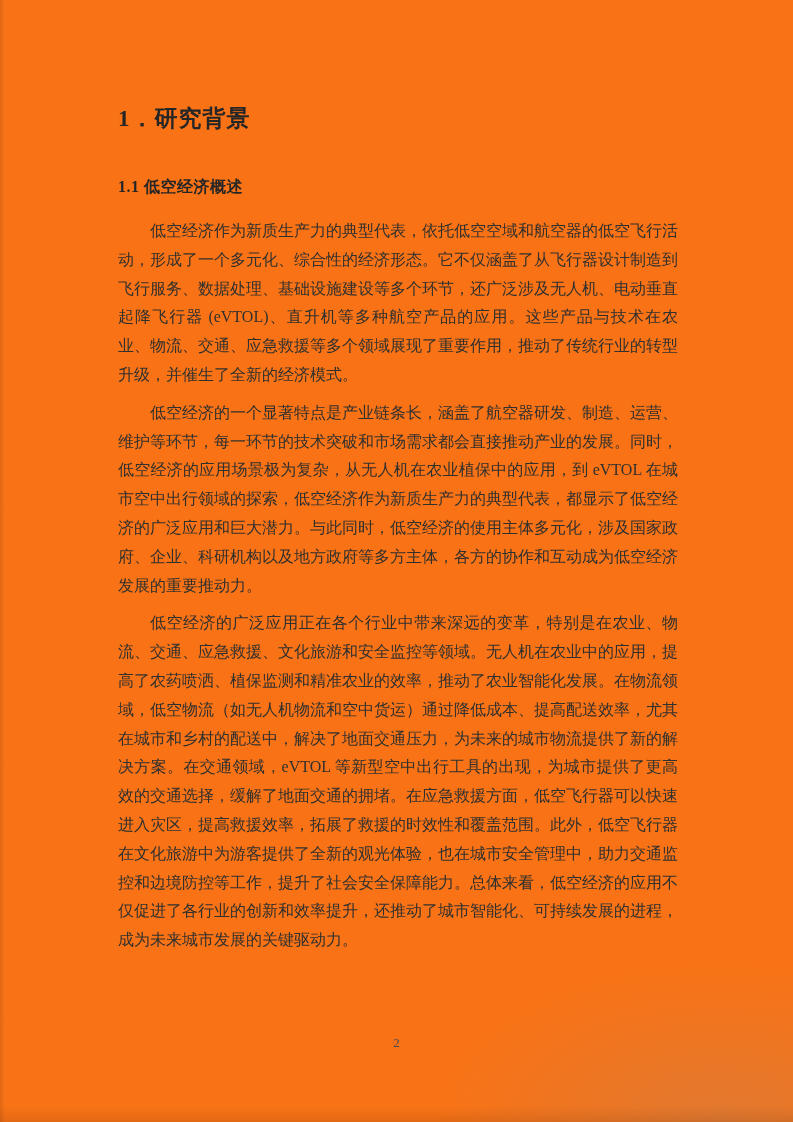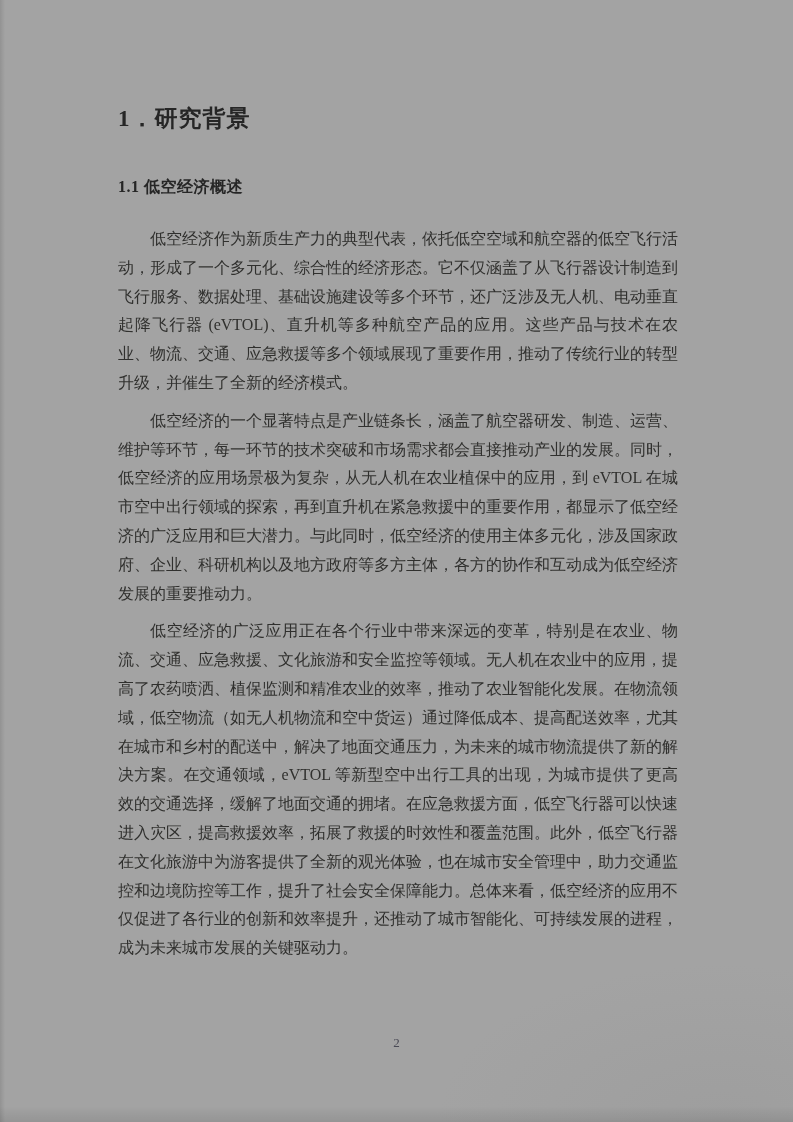--- a/index.html
+++ b/index.html
@@ -2,21 +2,21 @@
 <html><head>
 <meta charset="utf-8">
 <style>
   * { margin: 0; padding: 0; box-sizing: border-box; }
   html, body { background: #ffffff; }
 
   .page {
     position: relative;
     width: 793px;
     height: 1122px;
-    background: #a3a3a3;
+    background: #f97316;
     font-family: "Liberation Serif", "DejaVu Serif", serif;
     color: #2e2d2b;
     overflow: hidden;
   }
 
   
   .scan-edge-left {
     position: absolute; left: 0; top: 0; bottom: 0; width: 5px;
     background: linear-gradient(to right, rgba(0,0,0,0.10), rgba(0,0,0,0));
   }
@@ -44,21 +44,21 @@
   }
 
   .subheading {
     font-size: 16px;
     font-weight: bold;
     margin-top: 43px;
     letter-spacing: 0.5px;
     color: #262626;
   }
 
-  .body-text { margin-top: 27px; }
+  .body-text { margin-top: 19px; }
 
   .body-text p {
     font-size: 16px;
     line-height: 1.8;
     text-align: justify;
     text-indent: 2em;
     margin-top: 9px;
     color: #30302e;
   }
 
@@ -79,21 +79,21 @@
 
   <div class="scan-edge-left"></div>
 
   <div class="content">
     <h1 class="heading">1．研究背景</h1>
 
     <h2 class="subheading">1.1 低空经济概述</h2>
 
     <div class="body-text">
       <p>低空经济作为新质生产力的典型代表，依托低空空域和航空器的低空飞行活动，形成了一个多元化、综合性的经济形态。它不仅涵盖了从飞行器设计制造到飞行服务、数据处理、基础设施建设等多个环节，还广泛涉及无人机、电动垂直起降飞行器 (eVTOL)、直升机等多种航空产品的应用。这些产品与技术在农业、物流、交通、应急救援等多个领域展现了重要作用，推动了传统行业的转型升级，并催生了全新的经济模式。</p>
-      <p>低空经济的一个显著特点是产业链条长，涵盖了航空器研发、制造、运营、维护等环节，每一环节的技术突破和市场需求都会直接推动产业的发展。同时，低空经济的应用场景极为复杂，从无人机在农业植保中的应用，到 eVTOL 在城市空中出行领域的探索，再到直升机在紧急救援中的重要作用，都显示了低空经济的广泛应用和巨大潜力。与此同时，低空经济的使用主体多元化，涉及国家政府、企业、科研机构以及地方政府等多方主体，各方的协作和互动成为低空经济发展的重要推动力。</p>
+      <p>低空经济的一个显著特点是产业链条长，涵盖了航空器研发、制造、运营、维护等环节，每一环节的技术突破和市场需求都会直接推动产业的发展。同时，低空经济的应用场景极为复杂，从无人机在农业植保中的应用，到 eVTOL 在城市空中出行领域的探索，低空经济作为新质生产力的典型代表，都显示了低空经济的广泛应用和巨大潜力。与此同时，低空经济的使用主体多元化，涉及国家政府、企业、科研机构以及地方政府等多方主体，各方的协作和互动成为低空经济发展的重要推动力。</p>
       <p>低空经济的广泛应用正在各个行业中带来深远的变革，特别是在农业、物流、交通、应急救援、文化旅游和安全监控等领域。无人机在农业中的应用，提高了农药喷洒、植保监测和精准农业的效率，推动了农业智能化发展。在物流领域，低空物流（如无人机物流和空中货运）通过降低成本、提高配送效率，尤其在城市和乡村的配送中，解决了地面交通压力，为未来的城市物流提供了新的解决方案。在交通领域，eVTOL 等新型空中出行工具的出现，为城市提供了更高效的交通选择，缓解了地面交通的拥堵。在应急救援方面，低空飞行器可以快速进入灾区，提高救援效率，拓展了救援的时效性和覆盖范围。此外，低空飞行器在文化旅游中为游客提供了全新的观光体验，也在城市安全管理中，助力交通监控和边境防控等工作，提升了社会安全保障能力。总体来看，低空经济的应用不仅促进了各行业的创新和效率提升，还推动了城市智能化、可持续发展的进程，成为未来城市发展的关键驱动力。</p>
     </div>
   </div>
 
   <div class="page-number">2</div>
 
   <div class="scan-blotch"></div>
   <div class="scan-shadow-bottom"></div>
 
 </div>

